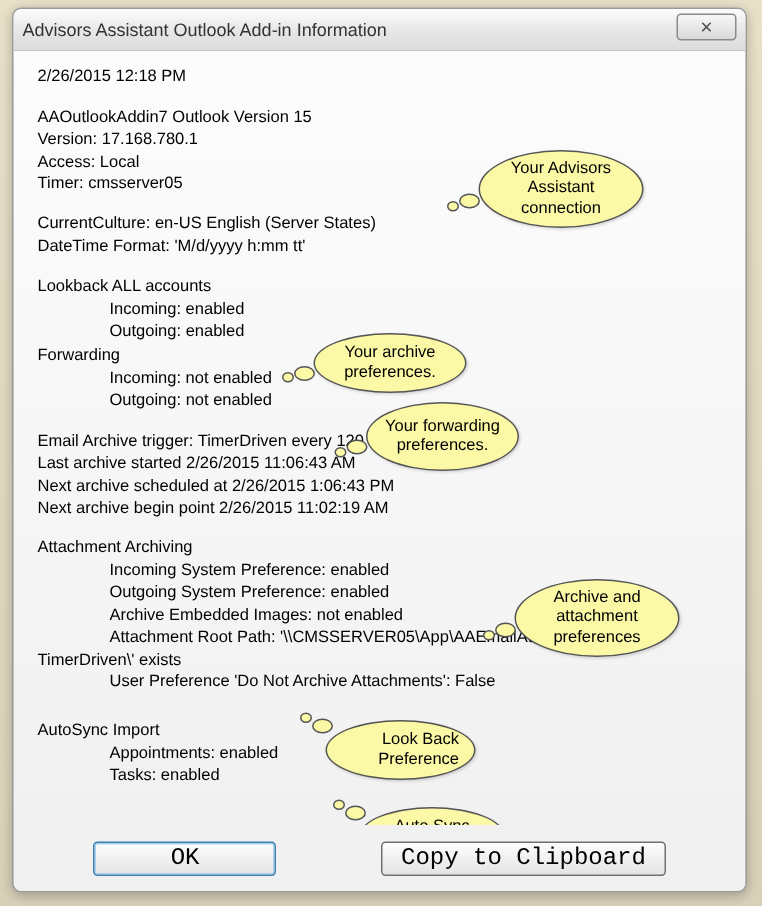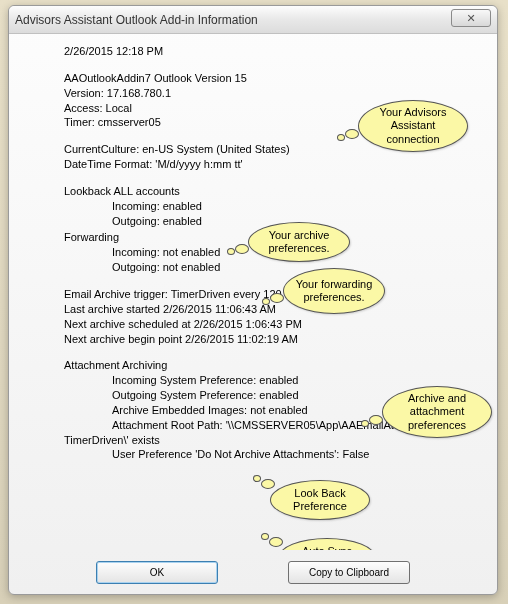--- a/index.html
+++ b/index.html
@@ -54,41 +54,41 @@
       cursor: pointer;
     }
     .content {
       flex: 1;
       padding: 10px 14px 6px 16px;
       font-size: 11px;
       color: #000;
       line-height: 1.35;
       position: relative;
       overflow: hidden;
-      margin-left: 39px;
     }
     .section { margin-bottom: 12px; position: relative; }
     .indent { padding-left: 48px; }
     .buttonbar {
       height: 44px;
       display: flex;
       align-items: center;
       justify-content: center;
       gap: 70px;
       border-top: 0;
     }
     .btn {
       min-width: 122px;
       height: 23px;
       border: 1px solid #707070;
       border-radius: 3px;
       background: linear-gradient(to bottom, #fdfdfd, #e4e4e4);
-      font-size: 10px;
+      font-size: 16px;
       cursor: pointer;
       padding: 0 12px;
+      font-family: Liberation Mono, monospace;
     }
     .btn.default {
       border: 1px solid #3c7fb1;
       box-shadow: inset 0 0 0 1px #a9d2ef;
     }
     
     .callout {
       position: absolute;
       background: #fbf8a6;
       border: 1px solid #555;
@@ -113,21 +113,21 @@
     .callout.tail-left::before { width: 12px; height: 8px; left: -14px; top: 55%; }
     .callout.tail-left::after  { width: 6px;  height: 5px; left: -22px; top: 65%; }
     .callout.tail-top-left::before { width: 12px; height: 8px; left: -10px; top: -2px; }
     .callout.tail-top-left::after  { width: 6px;  height: 5px; left: -18px; top: -6px; }
     
     #callout1 { top: 66px;  left: 310px; width: 110px; height: 52px; }
     #callout2 { top: 188px; left: 200px; width: 102px; height: 40px; }
     #callout3 { top: 234px; left: 235px; width: 102px; height: 46px; }
     #callout4 { top: 295px; left: 348px; width: 94px;  height: 40px; }
     #callout5 { top: 352px; left: 334px; width: 110px; height: 52px; }
-    #callout6 { top: 446px; left: 222px; width: 100px; height: 40px; }
+    #callout6 { top: 446px; left: 208px; width: 100px; height: 40px; text-align: right; }
     #callout7 { top: 504px; left: 230px; width: 98px;  height: 40px; }
   </style>
 </head>
 <body>
 
 <div class="window">
 
   <div class="titlebar">
     <span class="title-text">Advisors Assistant Outlook Add-in Information</span>
     <div class="close-btn">
@@ -142,21 +142,21 @@
     </div>
 
     <div class="section">
       <div>AAOutlookAddin7   Outlook Version 15</div>
       <div>Version:  17.168.780.1</div>
       <div>Access:  Local</div>
       <div>Timer:  cmsserver05</div>
     </div>
 
     <div class="section">
-      <div>CurrentCulture:       en-US       System (United States)</div>
+      <div>CurrentCulture:       en-US       English (Server States)</div>
       <div>DateTime Format:    'M/d/yyyy h:mm tt'</div>
     </div>
 
     <div class="section" style="margin-bottom:2px;">
       <div>Lookback ALL accounts</div>
       <div class="indent">Incoming:  enabled</div>
       <div class="indent">Outgoing:  enabled</div>
     </div>
 
     <div class="section">
@@ -176,20 +176,25 @@
       <div>Attachment Archiving</div>
       <div class="indent">Incoming System Preference:  enabled</div>
       <div class="indent">Outgoing System Preference:  enabled</div>
       <div class="indent">Archive Embedded Images:  not enabled</div>
       <div class="indent">Attachment Root Path:  '\\CMSSERVER05\App\AAEmailAttch\Outlook</div>
       <div>TimerDriven\'          exists</div>
       <div class="indent">User Preference 'Do Not Archive Attachments': False</div>
     </div>
 
 
+    <div class="section" style="margin-top:18px;">
+      <div>AutoSync Import</div>
+      <div class="indent">Appointments:   enabled</div>
+      <div class="indent">Tasks:      enabled</div>
+    </div>
 
     <div id="callout1" class="callout tail-left">
         <span>Your Advisors Assistant connection</span>
       </div>
     <div id="callout2" class="callout tail-left">
         <span>Your archive preferences.</span>
       </div>
     <div id="callout3" class="callout tail-left">
         <span>Your forwarding preferences.</span>
       </div>

